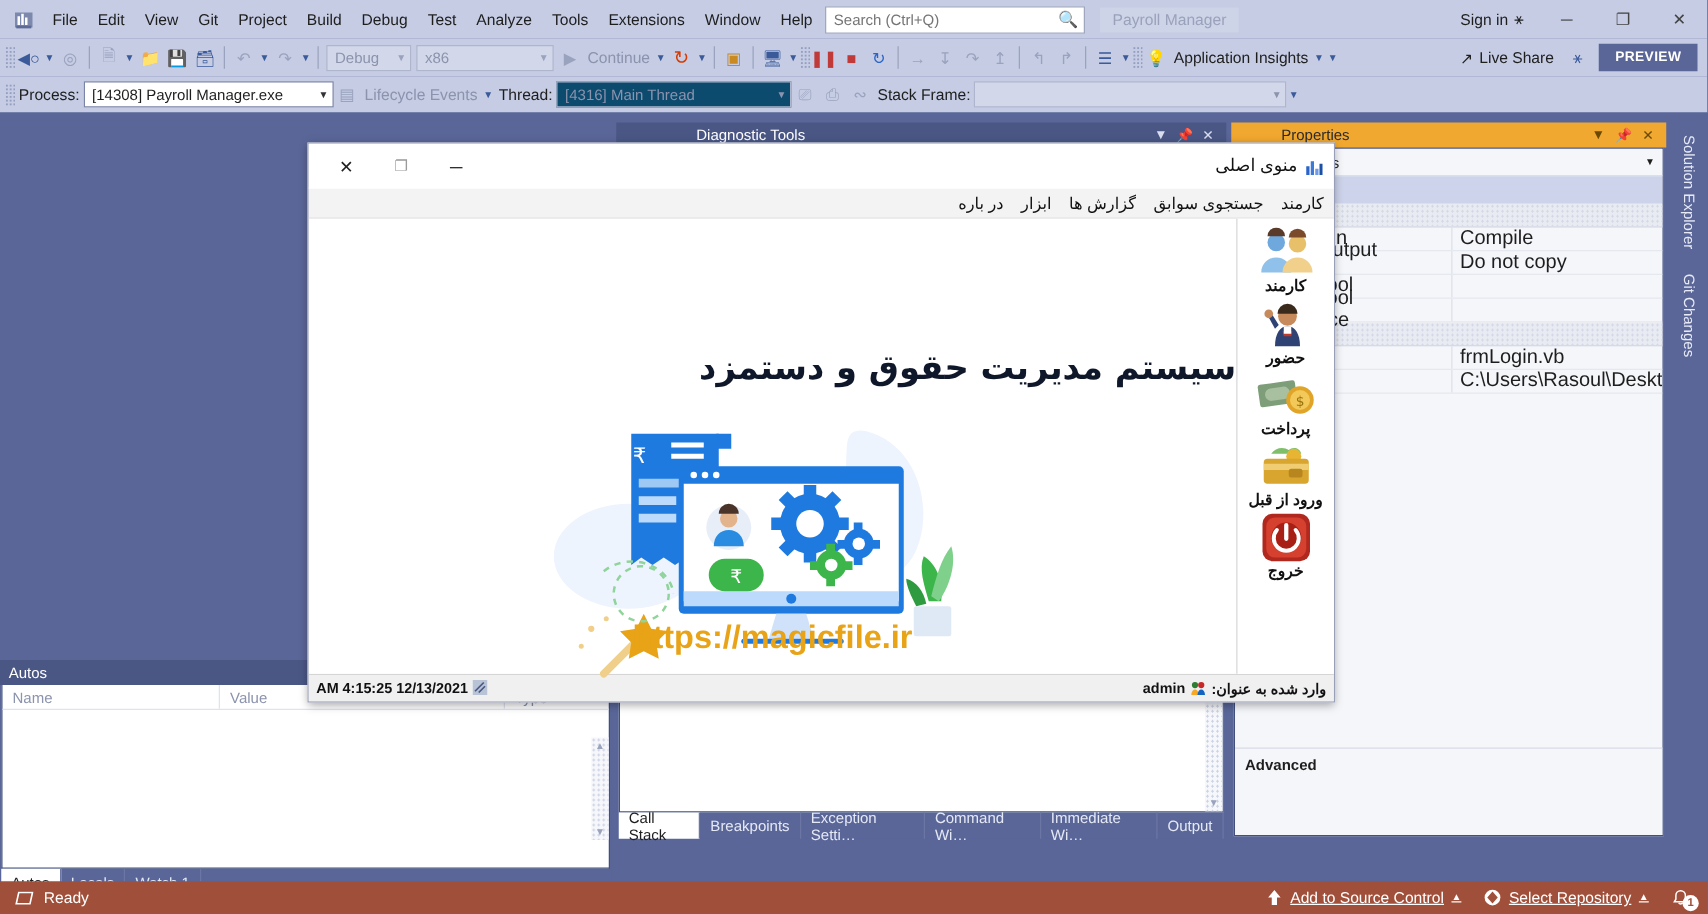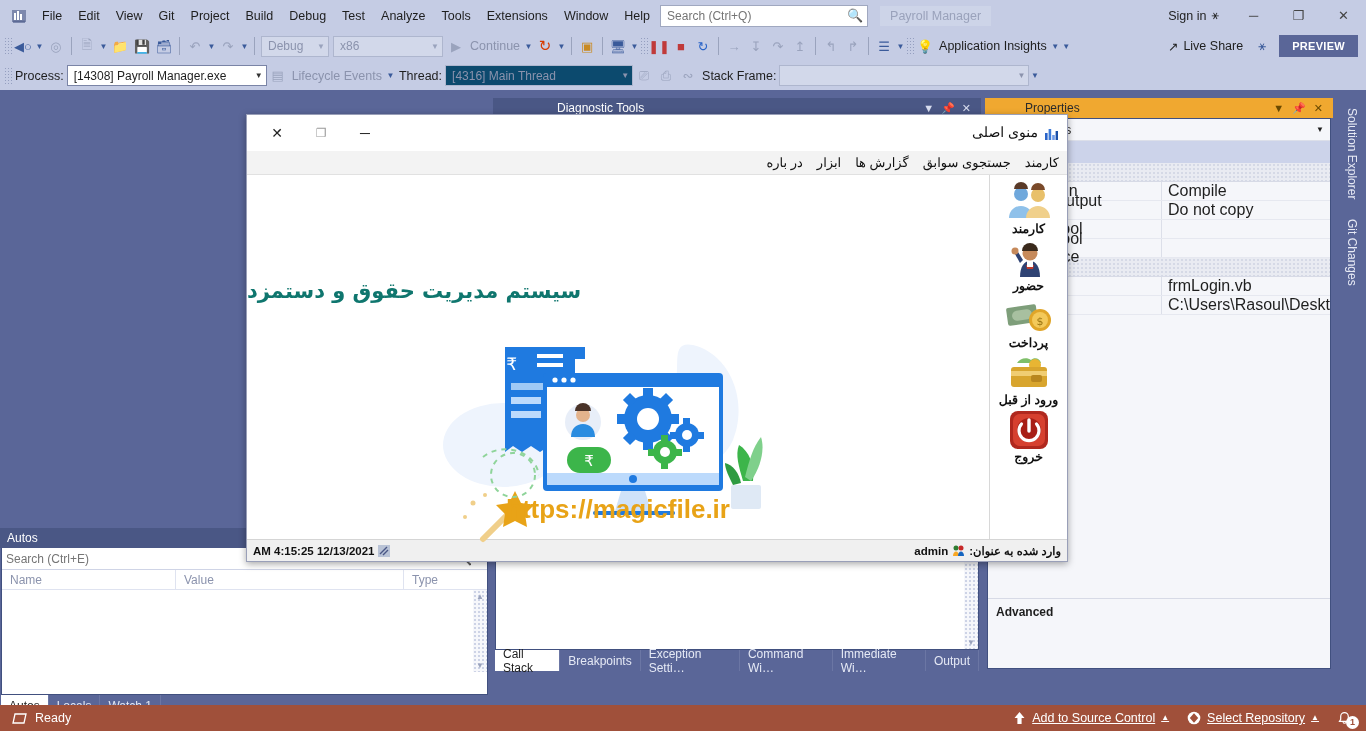--- a/index.html
+++ b/index.html
@@ -267,22 +267,22 @@
     display: flex; flex-direction: column; align-items: center;
     padding-top: 6px; gap: 2px;
   }
   .side-item { display: flex; flex-direction: column; align-items: center; }
   .side-ico { width: 56px; height: 42px; display: flex; align-items: center;
     justify-content: center; font-size: 30px; }
   .side-lbl { font-size: 12.5px; color: #111; font-weight: bold;
     margin-top: -2px; white-space: nowrap; }
   .app-content { flex: 1; position: relative; }
   .app-heading {
-    text-align: left; margin-top: 104px;
-    font-size: 21px; font-weight: bold; color: #0f766e;
+    text-align: right; margin-top: 104px;
+    font-size: 27px; font-weight: bold; color: #0f172a;
     font-family: "DejaVu Sans", sans-serif;
   }
   .app-url {
     position: absolute; left: 0; right: 0; bottom: 14px; text-align: center;
     font-size: 26px; font-weight: bold; color: #e8a317;
     font-family: "Liberation Sans", sans-serif; direction: ltr;
   }
   .app-status {
     height: 22px; background: #f0f0f0; border-top: 1px solid #d5d5d5;
     display: flex; align-items: center; padding: 0 6px;
@@ -451,27 +451,20 @@
   <div class="tb-caret">▼</div>
 </div>
 
 <div class="workspace"></div>
 
 <div class="autos-panel">
   <div class="autos-head">
     <span>Autos</span>
   </div>
   <div class="autos-body">
-    <div class="autos-search">
-      <input value="" placeholder="Search (Ctrl+E)" style="">
-      <span class="btns">
-        <span>🔍</span>
-        <span style="font-size:8px">▼</span>
-      </span>
-    </div>
     <div class="autos-cols">
       <div class="ac" style="width:174px">Name</div>
       <div class="ac" style="width:228px">Value</div>
       <div class="ac" style="flex:1;border-right:0">Type</div>
     </div>
     <div style="position:absolute;right:0;top:42px;width:14px;bottom:22px;background-color:#f6f7fb;background-image:radial-gradient(#cdd3e6 1px,transparent 1px);background-size:4px 4px;display:flex;flex-direction:column;justify-content:space-between;align-items:center;padding:2px 0;">
       <span class="sc-arrow">▲</span>
       <span class="sc-arrow">▼</span>
     </div>
   </div>

